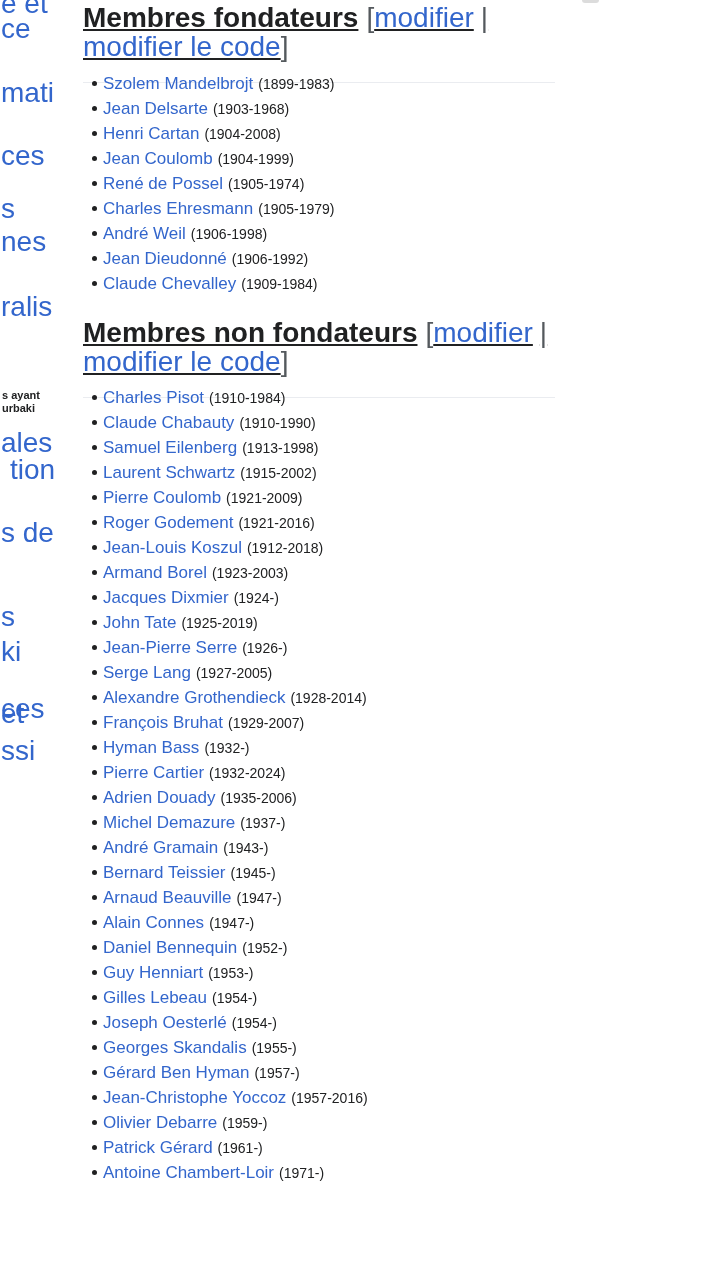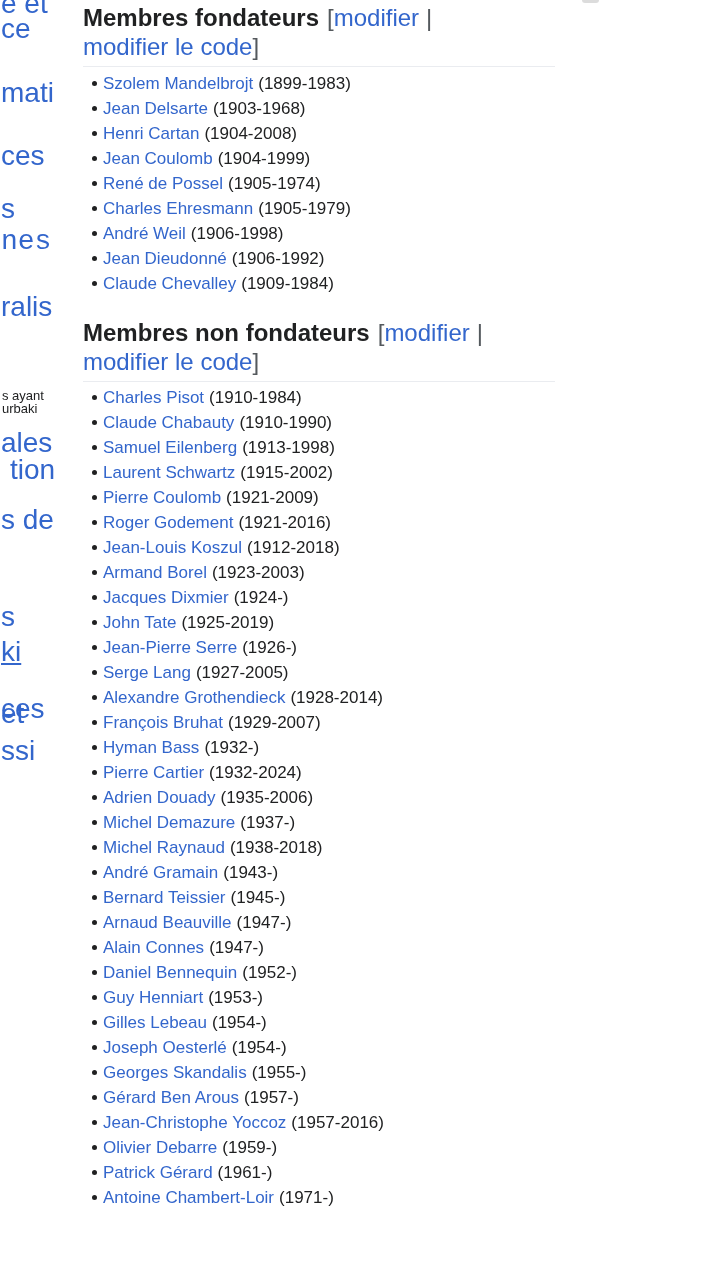--- a/index.html
+++ b/index.html
@@ -13,34 +13,35 @@
   }
   
   #left-col{position:absolute;left:0;top:0;width:82px;height:1281px}
   .frag{
     position:absolute;left:1px;
     font-size:28px;line-height:28px;
     color:#3366cc;white-space:pre;
   }
   .cap-line{
     position:absolute;left:2px;
-    font-size:13px;line-height:13px;font-weight:400;
+    font-size:11px;line-height:13px;font-weight:700;
     color:#202122;white-space:pre;
   }
   
   .top-smudge{
     position:absolute;left:582px;top:0;width:17px;height:3px;
     background:#c9c9c9;opacity:.65;border-radius:0 0 8px 8px;
   }
   
   .h2{
     position:absolute;left:83px;width:472px;
-    font-size:24px;line-height:29px;
+    font-size:28px;line-height:29px;
     border-bottom:1px solid #eaecf0;
-    padding-bottom:5px;
+    padding-bottom:21px;
+    text-decoration:underline;
   }
   .h2 .title{font-weight:700;color:#202122}
   .h2 .edit-link{color:#3366cc;text-decoration:none;font-weight:400;cursor:pointer}
   .h2 .bracket{color:#54595d;font-weight:400}
   .h2 .bracket.open{margin-left:8px}
   .h2 .pipe{color:#54595d;font-weight:400;margin-left:7px}
   #h2-founders{top:3px}
   #h2-nonfounders{top:318px}
   
   ul.member-list{
@@ -51,40 +52,40 @@
   #list-nonfounders{top:385px}
   ul.member-list li{
     position:relative;height:25px;line-height:25px;
     padding-left:20px;font-size:17px;white-space:nowrap;
   }
   ul.member-list li::before{
     content:"";position:absolute;left:9px;top:10px;
     width:5px;height:5px;border-radius:50%;background:#202122;
   }
   ul.member-list a{color:#3366cc;text-decoration:none;cursor:pointer}
-  ul.member-list .dates{font-size:17px;color:#202122;margin-left:5px}
+  ul.member-list .dates{font-size:14px;color:#202122;margin-left:5px}
 </style>
 </head>
 <body>
 
 <div id="left-col">
   <div class="cap-line" style="top:389px">s ayant</div>
   <div class="cap-line" style="top:402px">urbaki</div>
 <div class="frag" style="top: -10px;">e et</div>
     <div class="frag" style="top: 15px; text-align: center;">ce</div>
     <div class="frag" style="top: 79px;">mati</div>
     <div class="frag" style="top: 142px;">ces</div>
     <div class="frag" style="top: 195px;">s</div>
-    <div class="frag" style="top: 228px; font-family: Liberation Mono, monospace;">nes</div>
+    <div class="frag" style="top: 228px;">nes</div>
     <div class="frag" style="top: 293px; text-align: right;">ralis</div>
     <div class="frag" style="top: 429px;">ales</div>
     <div class="frag" style="top: 456px; padding-left: 9px;">tion</div>
-    <div class="frag" style="top: 506px;">s de</div>
+    <div class="frag" style="top: 519px;">s de</div>
     <div class="frag" style="top: 603px;">s</div>
-    <div class="frag" style="top: 638px; text-decoration: underline;">ki</div>
+    <div class="frag" style="top: 638px;">ki</div>
     <div class="frag" style="top: 676px; margin-top: 24px;">et</div>
     <div class="frag" style="top: 695px;">ces</div>
     <div class="frag" style="top: 737px;">ssi</div>
   </div>
 
 <div class="top-smudge"></div>
 
 <div class="h2" id="h2-founders">
   <div><span class="title">Membres fondateurs</span><span class="bracket open">[</span><a class="edit-link">modifier</a><span class="pipe">|</span></div>
   <div><a class="edit-link">modifier le code</a><span class="bracket">]</span></div>
@@ -119,28 +120,27 @@
     <li><a>Jacques Dixmier</a><span class="dates">(1924-)</span></li>
     <li><a>John Tate</a><span class="dates">(1925-2019)</span></li>
     <li><a>Jean-Pierre Serre</a><span class="dates">(1926-)</span></li>
     <li><a>Serge Lang</a><span class="dates">(1927-2005)</span></li>
     <li><a>Alexandre Grothendieck</a><span class="dates">(1928-2014)</span></li>
     <li><a>François Bruhat</a><span class="dates">(1929-2007)</span></li>
     <li><a>Hyman Bass</a><span class="dates">(1932-)</span></li>
     <li><a>Pierre Cartier</a><span class="dates">(1932-2024)</span></li>
     <li><a>Adrien Douady</a><span class="dates">(1935-2006)</span></li>
     <li><a>Michel Demazure</a><span class="dates">(1937-)</span></li>
-    <li><a>Michel Raynaud</a><span class="dates">(1938-2018)</span></li>
     <li><a>André Gramain</a><span class="dates">(1943-)</span></li>
     <li><a>Bernard Teissier</a><span class="dates">(1945-)</span></li>
     <li><a>Arnaud Beauville</a><span class="dates">(1947-)</span></li>
     <li><a>Alain Connes</a><span class="dates">(1947-)</span></li>
     <li><a>Daniel Bennequin</a><span class="dates">(1952-)</span></li>
     <li><a>Guy Henniart</a><span class="dates">(1953-)</span></li>
     <li><a>Gilles Lebeau</a><span class="dates">(1954-)</span></li>
     <li><a>Joseph Oesterlé</a><span class="dates">(1954-)</span></li>
     <li><a>Georges Skandalis</a><span class="dates">(1955-)</span></li>
-    <li><a>Gérard Ben Arous</a><span class="dates">(1957-)</span></li>
+    <li><a>Gérard Ben Hyman</a><span class="dates">(1957-)</span></li>
     <li><a>Jean-Christophe Yoccoz</a><span class="dates">(1957-2016)</span></li>
     <li><a>Olivier Debarre</a><span class="dates">(1959-)</span></li>
     <li><a>Patrick Gérard</a><span class="dates">(1961-)</span></li>
     <li><a>Antoine Chambert-Loir</a><span class="dates">(1971-)</span></li>
   </ul>
 
 </body></html>

